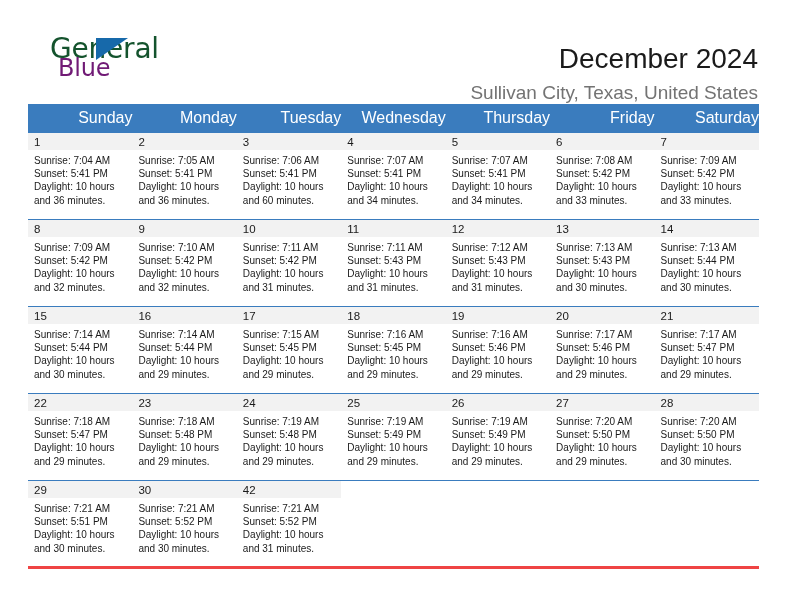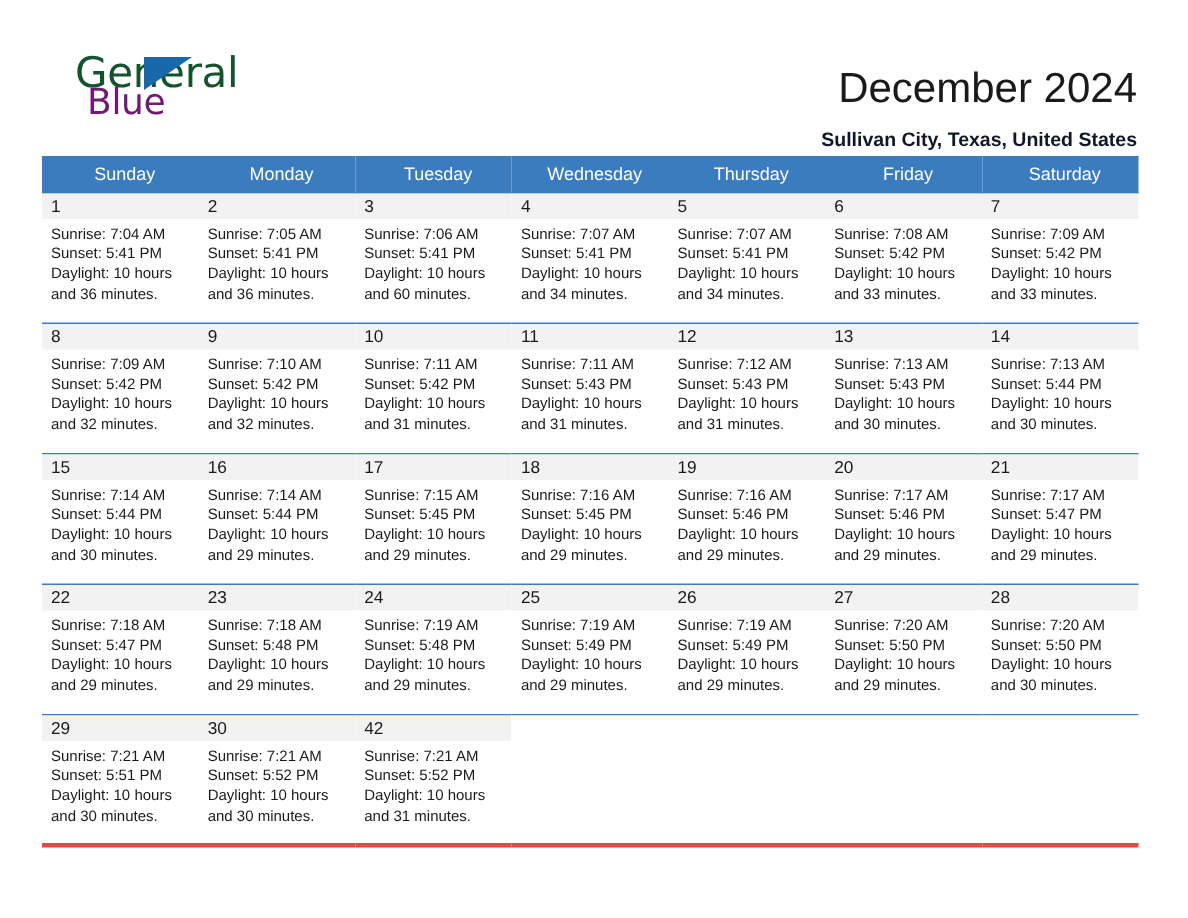--- a/index.html
+++ b/index.html
@@ -75,23 +75,23 @@
     text-align: right;
   }
   .cal-title {
     font-size: 28px;
     font-weight: 400;
     color: #1a1a1a;
     line-height: 34px;
     white-space: nowrap;
   }
   .cal-subtitle {
-    font-size: 13px;
-    font-weight: 700;
-    color: #0f172a;
+    font-size: 19px;
+    font-weight: 400;
+    color: #737373;
     line-height: 22px;
     margin-top: 6px;
     white-space: nowrap;
   }
 
   
   .calendar {
     position: absolute;
     left: 28px;
     top: 104px;
@@ -101,23 +101,23 @@
   }
   .calendar th,
   .calendar td {
     padding: 0;
     margin: 0;
     vertical-align: top;
   }
   .dow-row th {
     background: #3a7cbe;
     color: #ffffff;
-    font-size: 12px;
+    font-size: 16px;
     font-weight: 400;
-    text-align: center;
+    text-align: right;
     padding: 5px 0 5px 6px;
     height: 19px;
     box-sizing: border-box;
   }
 
   .week-row td {
     border-top: 1.5px solid #3a7cbe;
     background: #ffffff;
     height: 87px;
     box-sizing: border-box;

